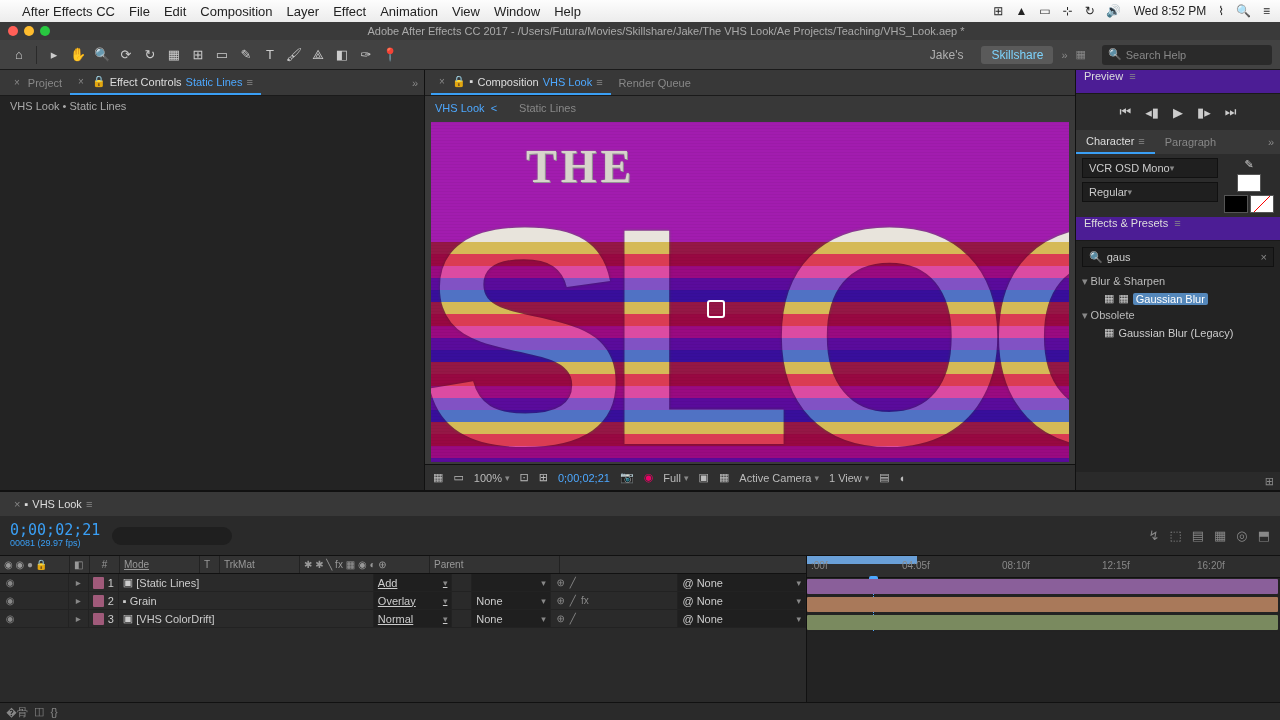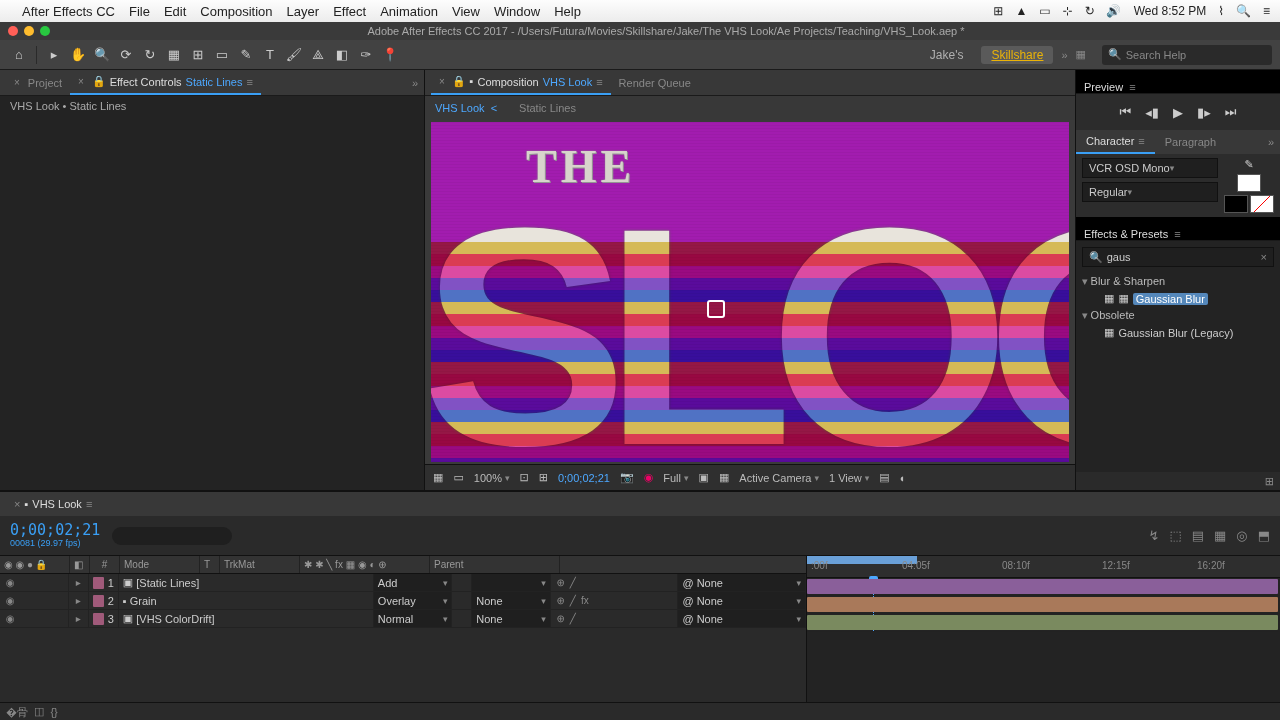--- a/index.html
+++ b/index.html
@@ -19,21 +19,21 @@
 .dot { width: 10px; height: 10px; border-radius: 50%; }
 .dot.r { background: #ff5f57; } .dot.y { background: #febc2e; } .dot.g { background: #28c840; }
 .title-bar .title { flex: 1; text-align: center; }
 
 
 .toolbar { height: 30px; background: #424242; border-bottom: 1px solid #1a1a1a; display: flex; align-items: center; padding: 0 8px; gap: 2px; }
 .tool-btn { width: 22px; height: 22px; display: flex; align-items: center; justify-content: center; color: #ccc; font-size: 13px; border-radius: 2px; }
 .tool-sep { width: 1px; height: 18px; background: #2a2a2a; margin: 0 4px; }
 .toolbar .workspace { margin-left: auto; display: flex; align-items: center; gap: 8px; }
 .workspace-btn { padding: 2px 10px; color: #b0b0b0; font-size: 12px; }
-.workspace-btn.active { background: #5a5a5a; border-radius: 3px; color: #eab308; text-decoration: underline; }
+.workspace-btn.active { background: #5a5a5a; border-radius: 3px; color: #7dd3fc; }
 .search-help { width: 170px; height: 20px; background: #2a2a2a; border-radius: 3px; display: flex; align-items: center; padding: 0 6px; color: #888; margin-left: 8px; }
 
 
 .main { display: flex; height: calc(720px - 22px - 18px - 30px - 230px); }
 .left-panel { width: 425px; background: #232323; border-right: 1px solid #111; display: flex; flex-direction: column; }
 .center-panel { flex: 1; background: #232323; display: flex; flex-direction: column; }
 .right-panel { width: 205px; background: #232323; border-left: 1px solid #111; display: flex; flex-direction: column; }
 
 .panel-tabs { height: 26px; background: #383838; border-bottom: 1px solid #1a1a1a; display: flex; align-items: center; padding: 0 6px; font-size: 11px; }
 .panel-tab { padding: 0 8px; height: 100%; display: flex; align-items: center; color: #888; gap: 4px; }
@@ -50,21 +50,21 @@
 .canvas::before{content:"";position:absolute;inset:0;background:repeating-linear-gradient(0deg,rgba(0,0,0,.04) 0 1px,transparent 1px 3px);mix-blend-mode:multiply;}
 .the{position:absolute;left:95px;top:18px;font-family:Georgia,serif;font-weight:900;font-size:46px;letter-spacing:4px;color:#d8d4cc;text-shadow:0 0 2px #888, 1px 1px 0 #999;}
 .look{position:absolute;left:-10px;top:60px;font-family:Arial Black,Arial,sans-serif;font-weight:900;font-size:310px;letter-spacing:-24px;line-height:1;color:#e8e4dc;white-space:nowrap;text-shadow:0 0 3px #666;}
 .stripes{position:absolute;left:0;right:0;top:120px;height:230px;background:repeating-linear-gradient(180deg,#e8c84a 0 12px,#e24 12px 24px,#f036b0 24px 36px,#7a3fe0 36px 48px,#3a6ae0 48px 60px);opacity:.85;mix-blend-mode:multiply;}
 .cursor{position:absolute;left:276px;top:178px;width:18px;height:18px;border:2px solid #fff;border-radius:3px;}
 
 .viewer-footer { height: 26px; background: #2f2f2f; border-top: 1px solid #111; display: flex; align-items: center; padding: 0 8px; gap: 10px; font-size: 11px; color: #bbb; }
 .vf-item { display: flex; align-items: center; gap: 3px; }
 .dd::after { content: " ▾"; color: #888; font-size: 9px; }
 
-.panel-header { height: 24px; background: #000000; display: flex; align-items: flex-end; padding: 0 8px; font-size: 11px; color: #ddd; border-bottom: 1px solid #1a1a1a; }
+.panel-header { height: 24px; background: #4c1d95; display: flex; align-items: flex-start; padding: 0 8px; font-size: 11px; color: #ddd; border-bottom: 1px solid #1a1a1a; }
 .panel-header .menu-eq { margin-left: 6px; color: #888; }
 .preview-controls { height: 36px; display: flex; align-items: center; justify-content: center; gap: 14px; background: #2c2c2c; }
 .pc-btn { color: #ccc; font-size: 13px; }
 
 .char-tabs { height: 24px; background: #383838; display: flex; align-items: center; font-size: 11px; }
 .char-tab { padding: 0 10px; height: 100%; display: flex; align-items: center; color: #888; }
 .char-tab.active { color: #ddd; border-bottom: 2px solid #3a9ff5; }
 .char-body { padding: 4px 6px; display: flex; gap: 6px; background: #2c2c2c; }
 .char-col { flex: 1; display: flex; flex-direction: column; gap: 4px; }
 .char-select { height: 20px; background: #1f1f1f; border: 1px solid #111; display: flex; align-items: center; padding: 0 6px; color: #ccc; font-size: 11px; }
@@ -90,21 +90,21 @@
 .timecode-sub { color: #3a9ff5; font-size: 9px; }
 .tc-wrap { display: flex; flex-direction: column; line-height: 1.1; }
 .tl-search { width: 120px; height: 18px; background: #1f1f1f; border-radius: 9px; }
 .tl-icons { margin-left: auto; display: flex; gap: 10px; color: #888; font-size: 13px; }
 
 .tl-body { flex: 1; display: flex; }
 .tl-left { width: 807px; background: #2a2a2a; border-right: 1px solid #111; }
 .tl-right { flex: 1; background: #232323; position: relative; }
 .tl-col-header { height: 18px; background: #333; display: flex; align-items: center; font-size: 10px; color: #999; border-bottom: 1px solid #111; }
 .tlc { padding: 0 4px; border-right: 1px solid #222; height: 100%; display: flex; align-items: center; }
-.tlc.eye { width: 70px; } .tlc.num { width: 30px; justify-content: center; } .tlc.name { width: 260px; } .tlc.mode { width: 80px; } .tlc.t { width: 20px; } .tlc.trk { width: 80px; } .tlc.sw { width: 130px; } .tlc.par { width: 130px; }
+.tlc.eye { width: 70px; } .tlc.num { width: 30px; justify-content: center; } .tlc.name { width: 260px; } .tlc.mode { width: 80px; text-decoration: underline; } .tlc.t { width: 20px; } .tlc.trk { width: 80px; } .tlc.sw { width: 130px; } .tlc.par { width: 130px; }
 
 .layer-row { height: 18px; display: flex; align-items: center; font-size: 11px; color: #ccc; border-bottom: 1px solid #222; }
 .layer-row .tlc.mode, .layer-row .tlc.trk, .layer-row .tlc.par { background: #1f1f1f; }
 .layer-row .dd-cell { display: flex; align-items: center; justify-content: space-between; width: 100%; }
 .layer-row .dd-cell::after { content: "▾"; color: #888; font-size: 9px; }
 .color-box { width: 12px; height: 12px; margin-right: 4px; border-radius: 1px; }
 .cb1 { background: #a05a7a; } .cb2 { background: #a05a7a; } .cb3 { background: #a05a7a; }
 .layer-row .tlc.eye { display: flex; gap: 3px; }
 .mini-ico { width: 12px; text-align: center; color: #888; font-size: 10px; }
 

